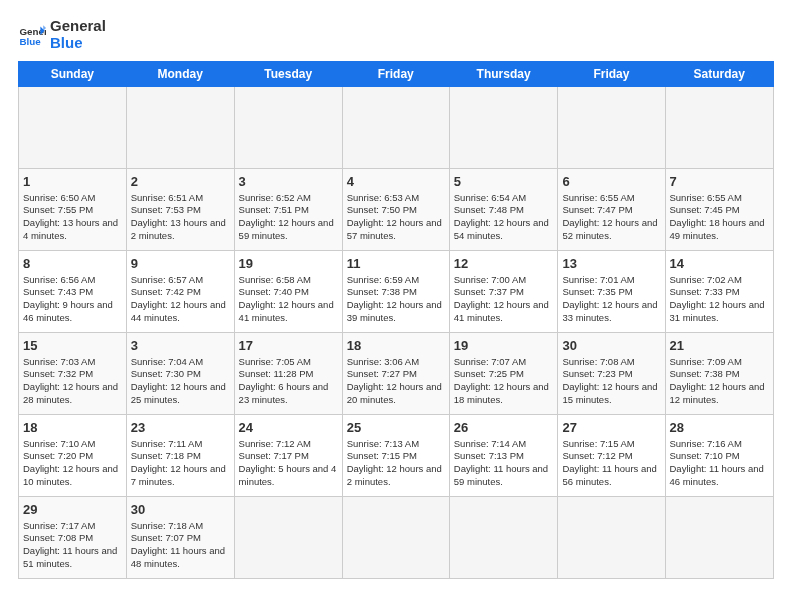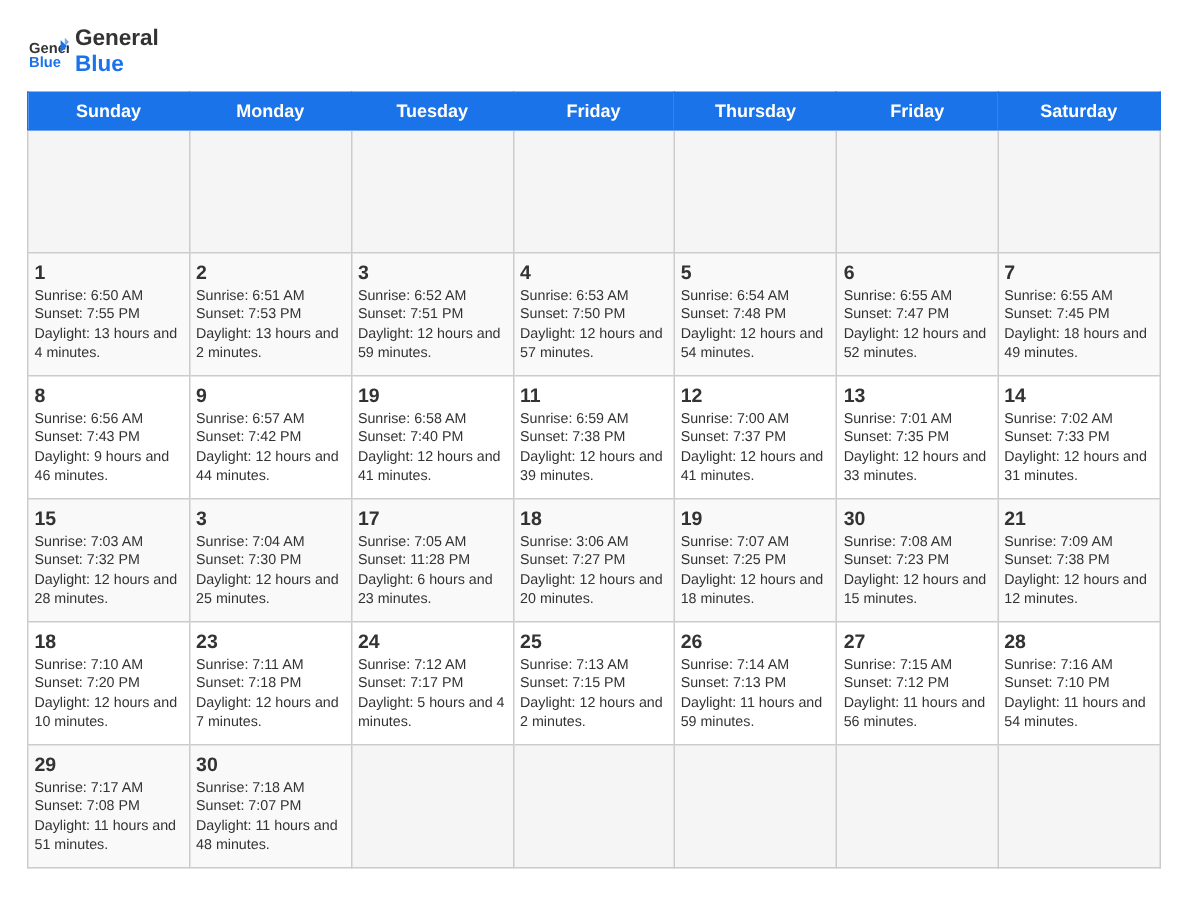--- a/index.html
+++ b/index.html
@@ -296,21 +296,21 @@
           <td>
         <span class="day-number">27</span>
         <span>Sunrise: 7:15 AM</span><br>
         <span>Sunset: 7:12 PM</span><br>
         <span>Daylight: 11 hours and 56 minutes.</span>
       </td>
           <td>
         <span class="day-number">28</span>
         <span>Sunrise: 7:16 AM</span><br>
         <span>Sunset: 7:10 PM</span><br>
-        <span>Daylight: 11 hours and 54 minutes.</span>
+        <span>Daylight: 11 hours and 46 minutes.</span>
       </td>
         </tr>
         <tr>
           <td>
         <span class="day-number">29</span>
         <span>Sunrise: 7:17 AM</span><br>
         <span>Sunset: 7:08 PM</span><br>
         <span>Daylight: 11 hours and 51 minutes.</span>
       </td>
           <td>

